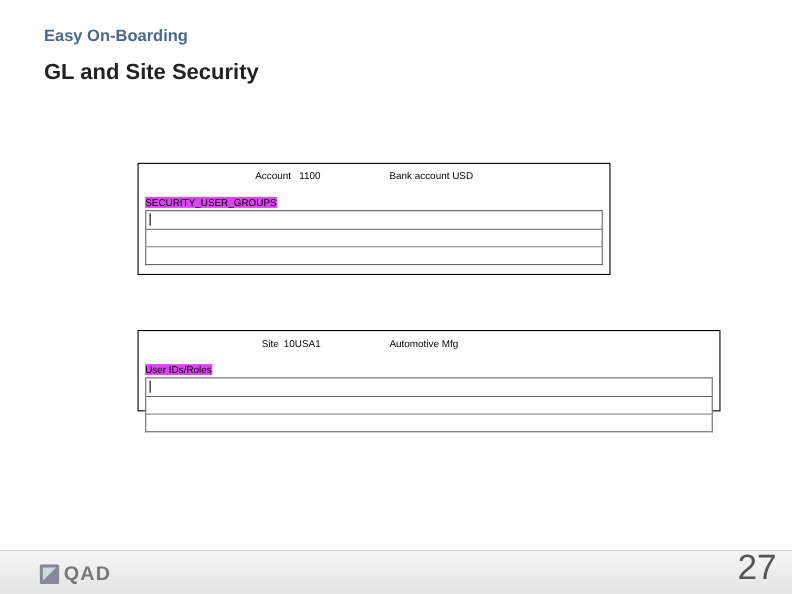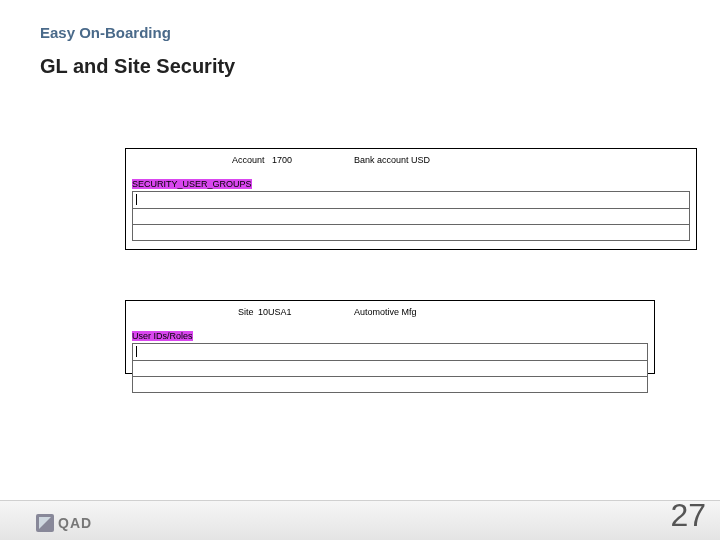--- a/index.html
+++ b/index.html
@@ -1,53 +1,53 @@
 <!DOCTYPE html>
 <html><head>
 <meta charset="utf-8">
 <style>
   * { box-sizing: border-box; margin: 0; padding: 0; }
   html, body { width: 720px; height: 540px; font-family: Arial, Helvetica, sans-serif; background: #fff; }
   .slide { width: 720px; height: 540px; position: relative; text-align: right; }
   .section-label { position: absolute; top: 24px; left: 40px; color: #4a6a8a; font-weight: bold; font-size: 15px; }
   .title { position: absolute; top: 55px; left: 40px; color: #222; font-weight: bold; font-size: 20px; }
   .panel { position: absolute; left: 125px; border: 1px solid #000; background: #fff; }
-  .panel-top { top: 148px; width: 572px; height: 102px; }
+  .panel-top { top: 148px; width: 430px; height: 102px; }
   .panel-bottom { top: 300px; width: 530px; height: 74px; }
   .meta-row { position: absolute; top: 6px; left: 0; width: 100%; font-size: 9px; color: #000; }
   .meta-label-1 { position: absolute; left: 106px; }
   .meta-value-1 { position: absolute; left: 146px; }
   .meta-label-2 { position: absolute; left: 112px; }
   .meta-value-2 { position: absolute; left: 132px; }
   .meta-desc { position: absolute; left: 228px; }
   .group-label { position: absolute; top: 30px; left: 6px; font-size: 9px; color: #000; background: #d946ef; }
   .list { position: absolute; top: 42px; left: 6px; right: 6px; }
   .list-row { height: 16px; border: 1px solid #666; background: #fff; }
   .list-row:first-child { height: 18px; }
   .list-row + .list-row { border-top: none; }
   .cursor-bar { position: absolute; left: 4px; top: 3px; width: 1px; height: 11px; background: #000; }
   .footer { position: absolute; left: 0; right: 0; bottom: 0; height: 40px; background: linear-gradient(#f6f6f6, #e4e4e4); border-top: 1px solid #d0d0d0; }
   .logo { position: absolute; left: 36px; bottom: 8px; display: flex; align-items: center; gap: 4px; }
   .logo-mark { width: 18px; height: 18px; position: relative; }
   .logo-mark svg { width: 18px; height: 18px; display: block; }
-  .logo-text { font-size: 14px; font-weight: bold; color: #777; letter-spacing: 1px; }
+  .logo-text { font-size: 18px; font-weight: bold; color: #777; letter-spacing: 1px; }
   .page-num { position: absolute; right: 14px; bottom: 6px; font-size: 32px; color: #555; font-weight: 300; }
 </style>
 </head>
 <body>
 
 <div class="slide">
 
   <div class="section-label">Easy On-Boarding</div>
   <div class="title">GL and Site Security</div>
 
   <div class="panel panel-top">
     <div class="meta-row">
       <span class="meta-label-1">Account</span>
-      <span class="meta-value-1">1700</span>
+      <span class="meta-value-1">1100</span>
       <span class="meta-desc">Bank account USD</span>
     </div>
     <div class="group-label">SECURITY_USER_GROUPS</div>
     <div class="list">
       <div class="list-row">
           <div class="cursor-bar"></div>
         </div>
       <div class="list-row"></div>
       <div class="list-row"></div>
     </div>

